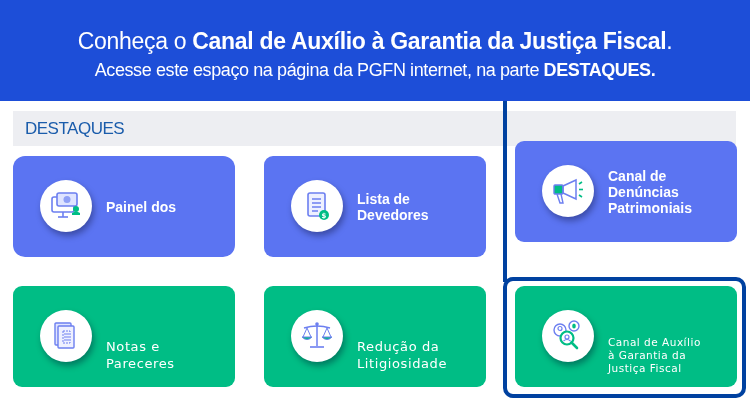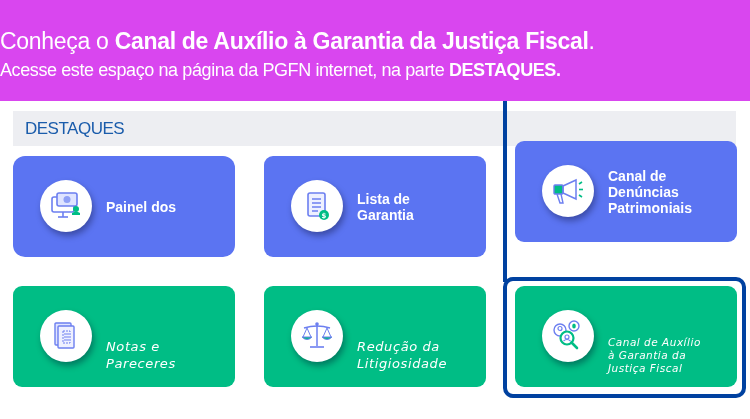--- a/index.html
+++ b/index.html
@@ -1,21 +1,21 @@
 <!DOCTYPE html>
 <html><head>
 <meta charset="utf-8">
 <style>
   * { box-sizing: border-box; margin: 0; padding: 0; }
   html, body { width: 750px; height: 419px; background: #ffffff; overflow: hidden; }
   body { position: relative; font-family: "Liberation Sans", "DejaVu Sans", sans-serif; }
 
   .banner {
     position: absolute; left: 0; top: 0; width: 750px; height: 101px;
-    background: #d946ef; color: #ffffff; 
+    background: #1d4ed8; color: #ffffff; text-align: center;
     z-index: 3;
   }
   .banner .line1 {
     position: absolute; left: 0; right: 0; top: 27px;
     font-size: 23px; line-height: 28px; letter-spacing: -0.3px;
   }
   .banner .line2 {
     position: absolute; left: 0; right: 0; top: 59px;
     font-size: 18px; line-height: 22px; letter-spacing: -0.4px;
   }
@@ -52,21 +52,21 @@
     box-shadow: 2px 4px 6px rgba(0,0,30,0.35);
     display: flex; align-items: center; justify-content: center;
   }
   .card .circle svg { width: 34px; height: 34px; }
 
   .card .label {
     position: absolute; left: 93px; top: 0; bottom: 0; width: 125px;
     display: flex; flex-direction: column; justify-content: center;
     color: #ffffff; font-size: 14px; line-height: 16px; font-weight: bold;
   }
-  .card.green .label { font-weight: normal; font-style: italic; letter-spacing: 0.6px; font-family: "DejaVu Sans", sans-serif; font-size: 13px; line-height: 17px; margin-top: 37px; }
+  .card.green .label { font-weight: normal; letter-spacing: 0.6px; font-family: "DejaVu Sans", sans-serif; font-size: 13px; line-height: 17px; margin-top: 37px; }
   .card.small .label { font-size: 10.5px; line-height: 13px; letter-spacing: 0.5px; }
 </style>
 </head>
 <body>
 
 <div class="banner">
   <div class="line1">
     <span>Conheça o </span><b>Canal de Auxílio à Garantia da Justiça Fiscal</b><span>.</span>
   </div>
   <div class="line2">
@@ -105,21 +105,21 @@
       <line x1="12" y1="10" x2="21" y2="10" stroke="#6c7ff0" stroke-width="1.5"></line>
       <line x1="12" y1="14" x2="21" y2="14" stroke="#6c7ff0" stroke-width="1.5"></line>
       <line x1="12" y1="18" x2="21" y2="18" stroke="#6c7ff0" stroke-width="1.5"></line>
       <line x1="12" y1="22" x2="18" y2="22" stroke="#6c7ff0" stroke-width="1.5"></line>
       <circle cx="24" cy="26" r="5" fill="#00bd85"></circle>
       <text x="24" y="29" font-size="7" text-anchor="middle" fill="#fff" font-family="DejaVu Sans, sans-serif" font-weight="bold">$</text>
     </svg>
   </div>
   <div class="label">
     <span>Lista de</span>
-    <span>Garantia</span>
+    <span>Devedores</span>
   </div>
 </div>
 
 <div class="card blue" style="left:515px; top:141px;padding-left:24px;">
   <div class="circle">
     <svg viewBox="0 0 34 34">
       <rect x="3" y="11" width="9" height="9" rx="1" fill="#00bd85" stroke="#6c7ff0" stroke-width="1.4"></rect>
       <path d="M12 12 L25 6 V25 L12 19 Z" fill="none" stroke="#6c7ff0" stroke-width="1.5"></path>
       <path d="M6 20 L9 29 H12 L10 20" fill="none" stroke="#6c7ff0" stroke-width="1.4"></path>
       <line x1="28" y1="10" x2="31" y2="8" stroke="#00bd85" stroke-width="1.6"></line>

